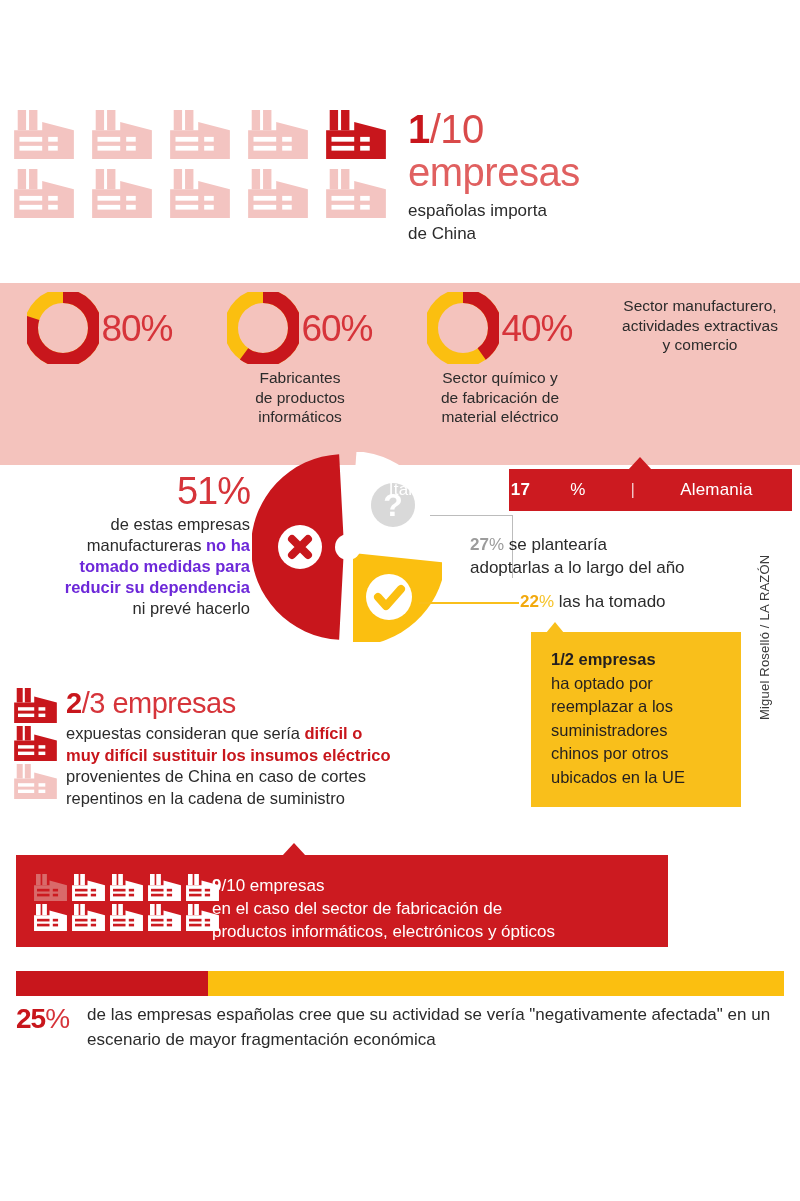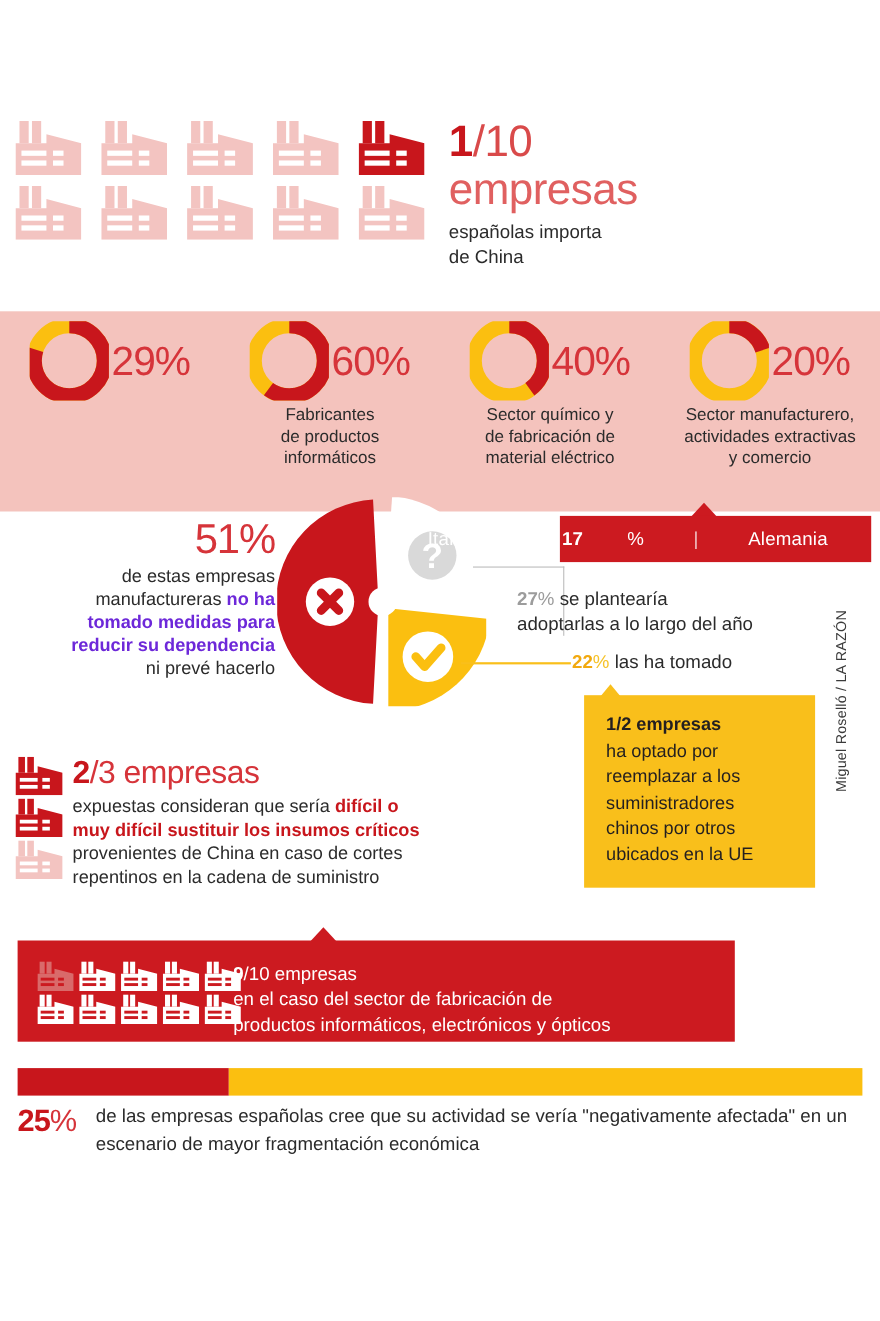--- a/index.html
+++ b/index.html
@@ -295,21 +295,21 @@
   </div>
 
   <div class="pinkband"></div>
   <div class="donuts" id="donut-group">
       <div class="donut-cell">
         <div class="donut-top">
           <svg class="donut-svg" viewBox="0 0 72 72">
             <circle cx="36" cy="36" r="32" fill="none" stroke="#fbbf10" stroke-width="14"></circle>
             <circle cx="36" cy="36" r="32" fill="none" stroke="#c8161c" stroke-width="14" stroke-dasharray="160.85 40.21" transform="rotate(-90 36 36)"></circle>
           </svg>
-          <div class="donut-pct">29%</div>
+          <div class="donut-pct">80%</div>
         </div>
       </div>
       <div class="donut-cell">
         <div class="donut-top">
           <svg class="donut-svg" viewBox="0 0 72 72">
             <circle cx="36" cy="36" r="32" fill="none" stroke="#fbbf10" stroke-width="14"></circle>
             <circle cx="36" cy="36" r="32" fill="none" stroke="#c8161c" stroke-width="14" stroke-dasharray="120.64 80.42" transform="rotate(-90 36 36)"></circle>
           </svg>
           <div class="donut-pct">60%</div>
         </div>
@@ -319,27 +319,20 @@
         <div class="donut-top">
           <svg class="donut-svg" viewBox="0 0 72 72">
             <circle cx="36" cy="36" r="32" fill="none" stroke="#fbbf10" stroke-width="14"></circle>
             <circle cx="36" cy="36" r="32" fill="none" stroke="#c8161c" stroke-width="14" stroke-dasharray="80.42 120.64" transform="rotate(-90 36 36)"></circle>
           </svg>
           <div class="donut-pct">40%</div>
         </div>
         <div class="donut-label">Sector químico y<br>de fabricación de<br>material eléctrico</div>
       </div>
       <div class="donut-cell">
-        <div class="donut-top">
-          <svg class="donut-svg" viewBox="0 0 72 72">
-            <circle cx="36" cy="36" r="32" fill="none" stroke="#fbbf10" stroke-width="14"></circle>
-            <circle cx="36" cy="36" r="32" fill="none" stroke="#c8161c" stroke-width="14" stroke-dasharray="40.21 160.85" transform="rotate(-90 36 36)"></circle>
-          </svg>
-          <div class="donut-pct">20%</div>
-        </div>
         <div class="donut-label">Sector manufacturero,<br>actividades extractivas<br>y comercio</div>
       </div>
     </div>
 
   <div class="pie-wrap" id="pie-holder">
       <svg width="190" height="190" viewBox="0 0 190 190">
         <path d="M 98 92 L 104.49 -0.77 A 93 93 0 0 1 191.00 92.00 Z" fill="#ffffff"></path>
         <path d="M 101 101 L 193.49 110.72 A 93 93 0 0 1 101.00 194.00 Z" fill="#fbbf10"></path>
         <path d="M 92 95 L 87.13 187.87 A 93 93 0 0 1 87.13 2.13 Z" fill="#c8161c"></path>
         <circle cx="96" cy="95" r="13" fill="#ffffff"></circle>
@@ -441,21 +434,21 @@
           </g>
         </svg>
       </span>
     </div>
   <div class="sec23-text">
     <div class="s23-head">
       <b>2</b><span>/3 empresas</span>
     </div>
     <div class="s23-body">
       <span>expuestas consideran que sería </span><b>difícil o</b><br>
-      <b>muy difícil sustituir los insumos críticos</b><br>
+      <b>muy difícil sustituir los insumos eléctrico</b><br>
       <span>provenientes de China en caso de cortes</span><br>
       <span>repentinos en la cadena de suministro</span>
     </div>
   </div>
 
   <div class="redbanner-notch"></div>
   <div class="redbanner"></div>
   <div class="rb-icons">
     <div class="rb-row" id="rb-row-1">
         <span class="fac">

